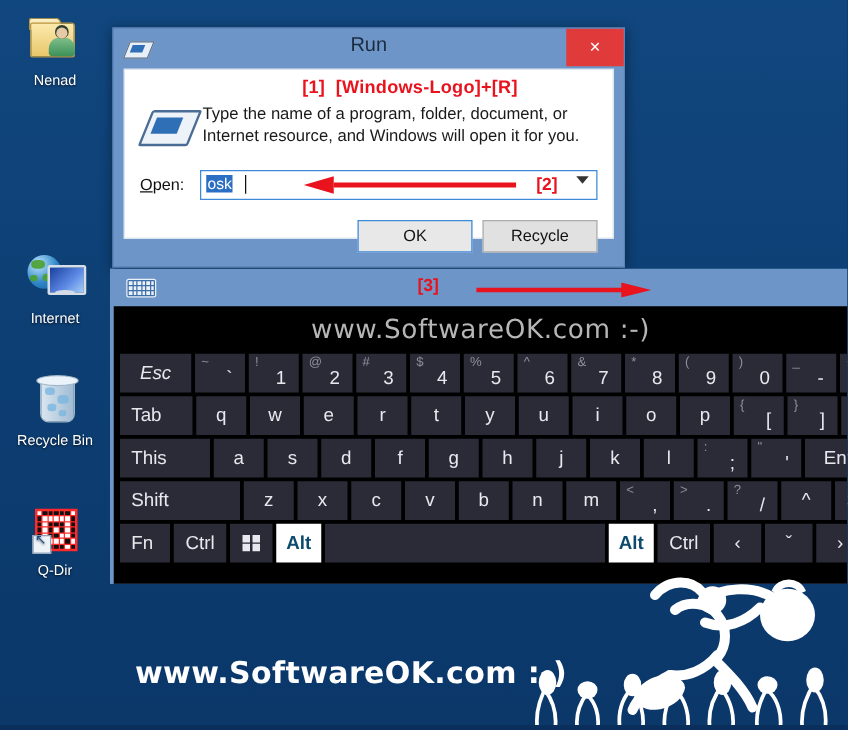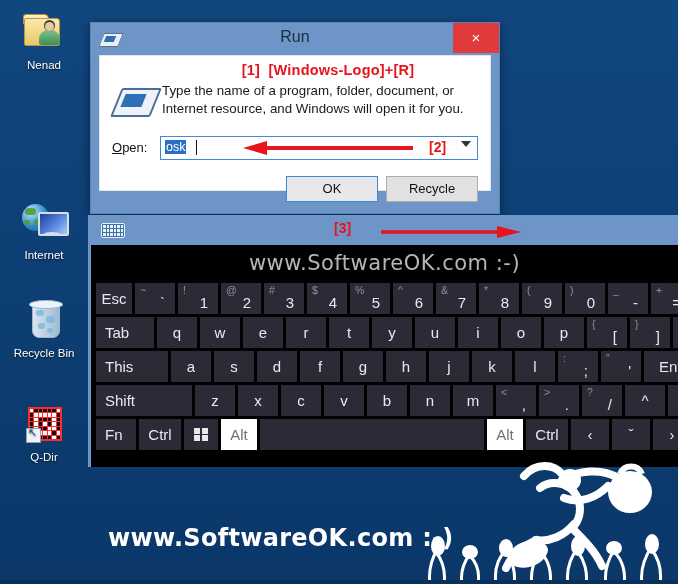--- a/index.html
+++ b/index.html
@@ -136,21 +136,21 @@
     letter-spacing:.5px;font-family:"DejaVu Sans", sans-serif;
   }
   #keyboard{position:absolute;left:5px;top:38px;right:-6px;}
   .krow{display:flex;gap:3px;margin-bottom:3px;height:31px;}
   .key{
     background:#2b2b38;color:#e8e8ee;font-size:15px;
     display:flex;align-items:center;justify-content:center;
     position:relative;flex:0 0 auto;width:40px;box-sizing:border-box;
     cursor:pointer;user-select:none;
   }
-  .key.on{background:#ffffff;color:#737373;}
+  .key.on{background:#ffffff;color:#0c4a6e;font-weight:bold;}
   .key .sub{position:absolute;left:5px;top:1px;font-size:10.5px;color:#8e8e9c;}
   .key .main{position:absolute;right:10px;bottom:3px;font-size:15px;}
   .key .ctr{font-size:15px;}
   .winglyph{width:14px;height:13px;display:grid;grid-template-columns:1fr 1fr;grid-template-rows:1fr 1fr;gap:1.5px;}
   .winglyph i{background:#e8e8ee;}
 
   
   #bottom-band{position:absolute;left:0;right:0;bottom:0;height:118px;}
   #bottom-wm{
     position:absolute;left:108px;top:58px;color:#fff;font-size:24px;font-weight:bold;
@@ -334,21 +334,21 @@
       <svg id="osk-arrow3" viewBox="0 0 140 12">
         <path d="M0 6 L118 6" stroke="#e8131d" stroke-width="3.5" fill="none"></path>
         <path d="M140 6 L116 0 L116 12 Z" fill="#e8131d"></path>
       </svg>
     </div>
 
     <div id="osk-body">
       <div id="osk-wm">www.SoftwareOK.com  :-)</div>
       <div id="keyboard">
           <div class="krow">
-            <div class="key" style="width: 36px;">
+            <div class="key" style="width: 57px; font-style: italic;">
               <span class="ctr">Esc</span>
             </div>
             <div class="key" style="width: 40px;">
               <span class="sub">~</span>
               <span class="main">`</span>
             </div>
             <div class="key" style="width: 40px;">
               <span class="sub">!</span>
               <span class="main">1</span>
             </div>

